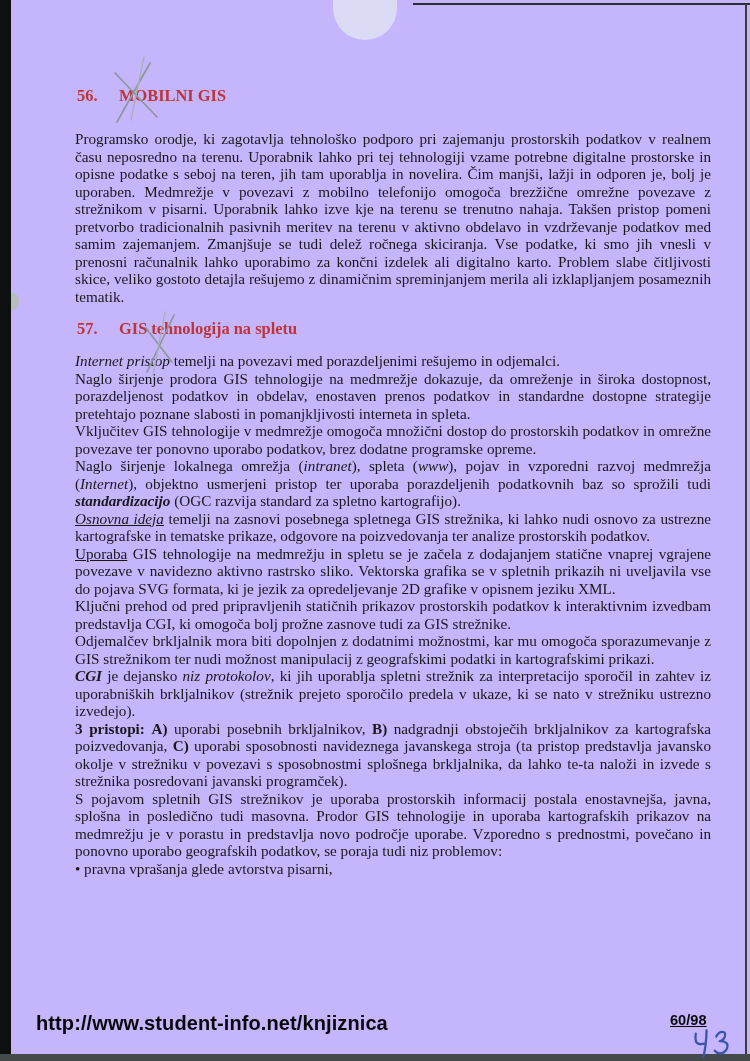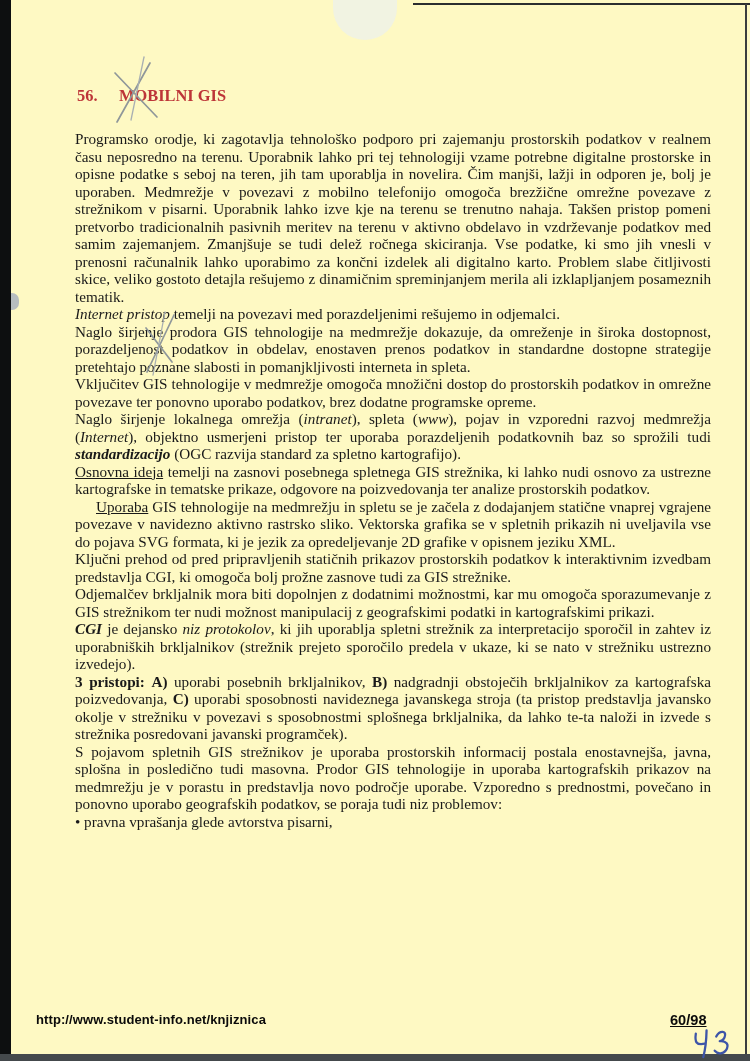--- a/index.html
+++ b/index.html
@@ -1,20 +1,20 @@
 <!DOCTYPE html>
 <html style="--heading-red: #bd3538; --ink-blue: #3d55a8;"><head>
 <meta charset="utf-8">
 <style>
   html,body{margin:0;padding:0;}
   body{
     width:750px;height:1061px;position:relative;background:#ffffff;
     font-family:"Liberation Serif",serif;overflow:hidden;
   }
-  .page{position:absolute;inset:0;background:#fef9c3;}
+  .page{position:absolute;inset:0;background:#c4b5fd;}
   
   .scan-left{position:absolute;left:0;top:0;width:11px;height:1061px;background:#0d0f10;}
   .scan-notch{position:absolute;left:11px;top:293px;width:8px;height:17px;background:#b7bdbf;border-radius:0 7px 7px 0;}
   .scan-top{position:absolute;left:413px;top:3px;width:337px;height:2px;background:#2b2e2f;}
   .scan-right{position:absolute;left:745px;top:4px;width:2px;height:1052px;background:#3a3d3e;}
   .scan-bottom{position:absolute;left:0;top:1054px;width:750px;height:7px;background:#44494c;}
   .scan-smudge{position:absolute;left:333px;top:0;width:64px;height:40px;background:#e9f0f2;opacity:.65;border-radius:0 0 32px 32px;}
 
   
   .doc{
@@ -26,33 +26,33 @@
     text-align:left;
   }
   .sec-heading .h-num{display:inline-block;width:42px;padding-left:2px;}
   .h56{margin:0 0 25px 0;}
   .h57{margin:14px 0 14px 0;}
   .para{margin:0;padding:0;}
   .seg-normal{}
   .seg-italic{font-style:italic;}
   .seg-bold{font-weight:bold;}
   .seg-bold-italic{font-weight:bold;font-style:italic;}
-  .seg-underline{text-decoration:underline;margin-left:21px;}
-  .seg-italic-underline{text-decoration:underline;}
+  .seg-underline{text-decoration:underline;}
+  .seg-italic-underline{font-style:italic;text-decoration:underline;}
   .seg-bold-underline{font-weight:bold;}
 
   
   .cross{position:absolute;pointer-events:none;}
   .cross line{stroke:#8f979a;stroke-width:1.7;stroke-linecap:round;}
   .cross .lite{stroke:#a8afb2;stroke-width:1.3;}
 
   
   .footer-url{
     position:absolute;left:36px;top:1012px;
-    font-family:"Liberation Sans",sans-serif;font-weight:bold;font-size:13px;color:#0a0a0a;
+    font-family:"Liberation Sans",sans-serif;font-weight:bold;font-size:20px;color:#0a0a0a;
     letter-spacing:.1px;
   }
   .page-indicator{
     position:absolute;left:670px;top:1012px;
     font-family:"Liberation Sans",sans-serif;font-weight:bold;font-size:14.6px;color:#0a0a0a;text-decoration:underline;
   }
   .handwriting{position:absolute;left:690px;top:1028px;}
   .handwriting path{stroke:var(--ink-blue,#3d55a8);stroke-width:2.3;fill:none;stroke-linecap:round;stroke-linejoin:round;}
 </style>
 </head>
@@ -62,20 +62,21 @@
   <div class="scan-smudge"></div>
   <div class="scan-top"></div>
   <div class="scan-right"></div>
   <div class="scan-left"></div>
   <div class="scan-notch"></div>
   <div class="scan-bottom"></div>
 
   <div class="doc" id="doc-content">
       <div class="sec-heading h56"><span class="h-num">56.</span><span>MOBILNI GIS</span></div>
       <p class="para"><span class="seg-normal">Programsko orodje, ki zagotavlja tehnološko podporo pri zajemanju prostorskih podatkov v realnem času neposredno na terenu. Uporabnik lahko pri tej tehnologiji vzame potrebne digitalne prostorske in opisne podatke s seboj na teren, jih tam uporablja in novelira. Čim manjši, lažji in odporen je, bolj je uporaben. Medmrežje v povezavi z mobilno telefonijo omogoča brezžične omrežne povezave z strežnikom v pisarni. Uporabnik lahko izve kje na terenu se trenutno nahaja. Takšen pristop pomeni pretvorbo tradicionalnih pasivnih meritev na terenu v aktivno obdelavo in vzdrževanje podatkov med samim zajemanjem. Zmanjšuje se tudi delež ročnega skiciranja. Vse podatke, ki smo jih vnesli v prenosni računalnik lahko uporabimo za končni izdelek ali digitalno karto. Problem slabe čitljivosti skice, veliko gostoto detajla  rešujemo z dinamičnim spreminjanjem merila  ali izklapljanjem  posameznih tematik.</span></p>
+      <div class="sec-heading h57"><span class="h-num">57.</span><span>GIS tehnologija na spletu</span></div>
       <p class="para"><span class="seg-italic">Internet pristop</span><span class="seg-normal"> temelji na povezavi med porazdeljenimi rešujemo in odjemalci.</span></p>
       <p class="para"><span class="seg-normal">Naglo širjenje prodora GIS tehnologije na medmrežje dokazuje, da omreženje in široka dostopnost, porazdeljenost podatkov in obdelav, enostaven prenos podatkov in standardne dostopne strategije pretehtajo poznane slabosti in pomanjkljivosti interneta in spleta.</span></p>
       <p class="para"><span class="seg-normal">Vključitev GIS tehnologije v medmrežje omogoča množični dostop do prostorskih podatkov in omrežne povezave ter ponovno uporabo podatkov, brez dodatne programske opreme.</span></p>
       <p class="para"><span class="seg-normal">Naglo širjenje lokalnega omrežja (</span><span class="seg-italic">intranet</span><span class="seg-normal">), spleta (</span><span class="seg-italic">www</span><span class="seg-normal">), pojav in vzporedni razvoj medmrežja (</span><span class="seg-italic">Internet</span><span class="seg-normal">), objektno usmerjeni pristop ter uporaba porazdeljenih podatkovnih baz so sprožili tudi </span><span class="seg-bold-italic">standardizacijo</span><span class="seg-normal"> (OGC razvija standard za spletno kartografijo).</span></p>
       <p class="para"><span class="seg-italic-underline">Osnovna ideja</span><span class="seg-normal"> temelji na zasnovi posebnega spletnega GIS strežnika, ki lahko nudi osnovo za ustrezne kartografske in tematske prikaze, odgovore na poizvedovanja ter analize prostorskih podatkov.</span></p>
       <p class="para"><span class="seg-underline">Uporaba</span><span class="seg-normal"> GIS tehnologije na medmrežju in spletu se je začela z dodajanjem statične vnaprej vgrajene povezave v navidezno aktivno rastrsko sliko. Vektorska grafika se v spletnih prikazih ni uveljavila vse do pojava SVG formata, ki je jezik za opredeljevanje 2D grafike v opisnem jeziku XML.</span></p>
       <p class="para"><span class="seg-normal">Ključni prehod od pred pripravljenih statičnih prikazov prostorskih podatkov k interaktivnim izvedbam predstavlja CGI, ki omogoča bolj prožne zasnove tudi za GIS strežnike.</span></p>
       <p class="para"><span class="seg-normal">Odjemalčev brkljalnik mora biti dopolnjen z dodatnimi možnostmi, kar mu omogoča sporazumevanje z GIS strežnikom ter nudi možnost manipulacij z geografskimi podatki in kartografskimi prikazi.</span></p>
       <p class="para"><span class="seg-bold-italic">CGI</span><span class="seg-normal"> je dejansko </span><span class="seg-italic">niz protokolov</span><span class="seg-normal">, ki jih uporablja spletni strežnik za interpretacijo sporočil in zahtev iz uporabniških brkljalnikov (strežnik prejeto sporočilo predela v ukaze, ki se nato v strežniku ustrezno izvedejo).</span></p>
       <p class="para"><span class="seg-bold-underline">3 pristopi:</span><span class="seg-normal"> </span><span class="seg-bold">A)</span><span class="seg-normal"> uporabi posebnih brkljalnikov, </span><span class="seg-bold">B)</span><span class="seg-normal"> nadgradnji obstoječih brkljalnikov za kartografska poizvedovanja, </span><span class="seg-bold">C)</span><span class="seg-normal"> uporabi sposobnosti navideznega javanskega stroja (ta pristop predstavlja javansko okolje v strežniku v povezavi s sposobnostmi splošnega brkljalnika, da lahko te-ta naloži in izvede s strežnika posredovani javanski programček).</span></p>

